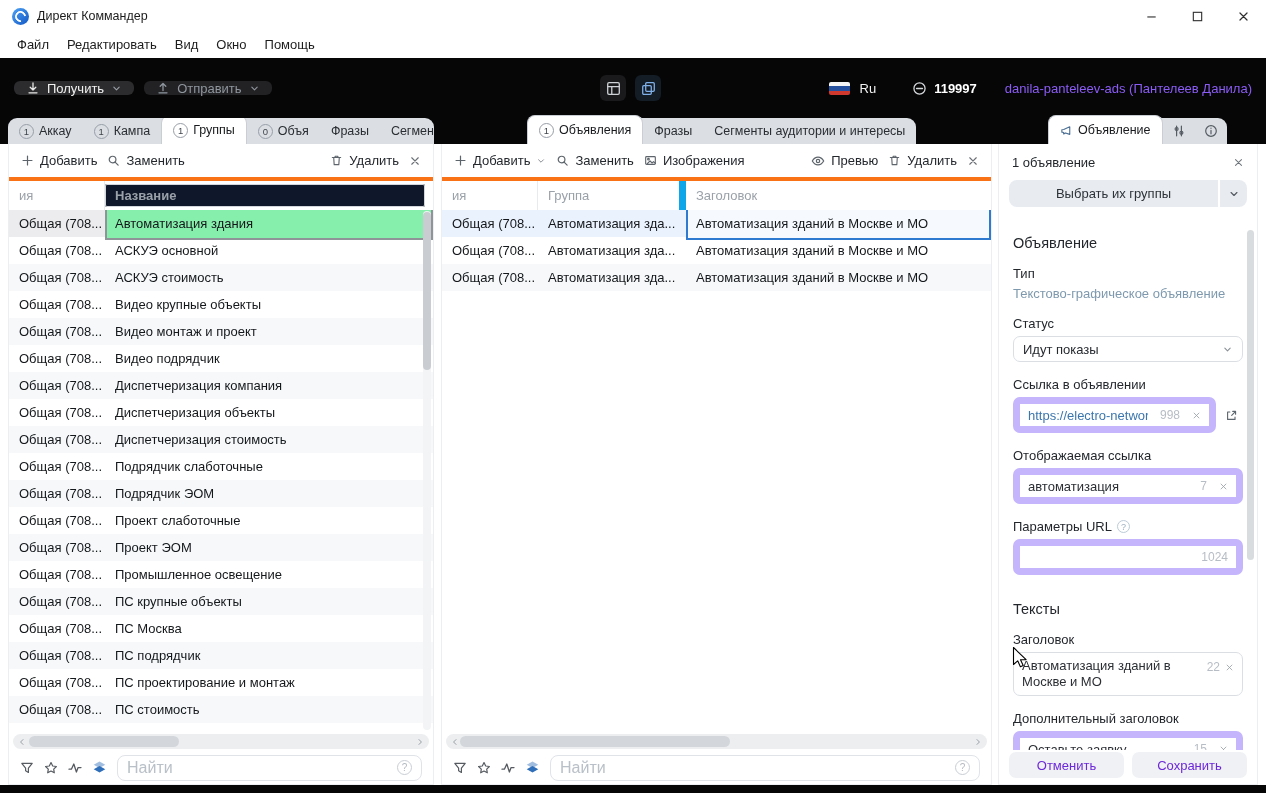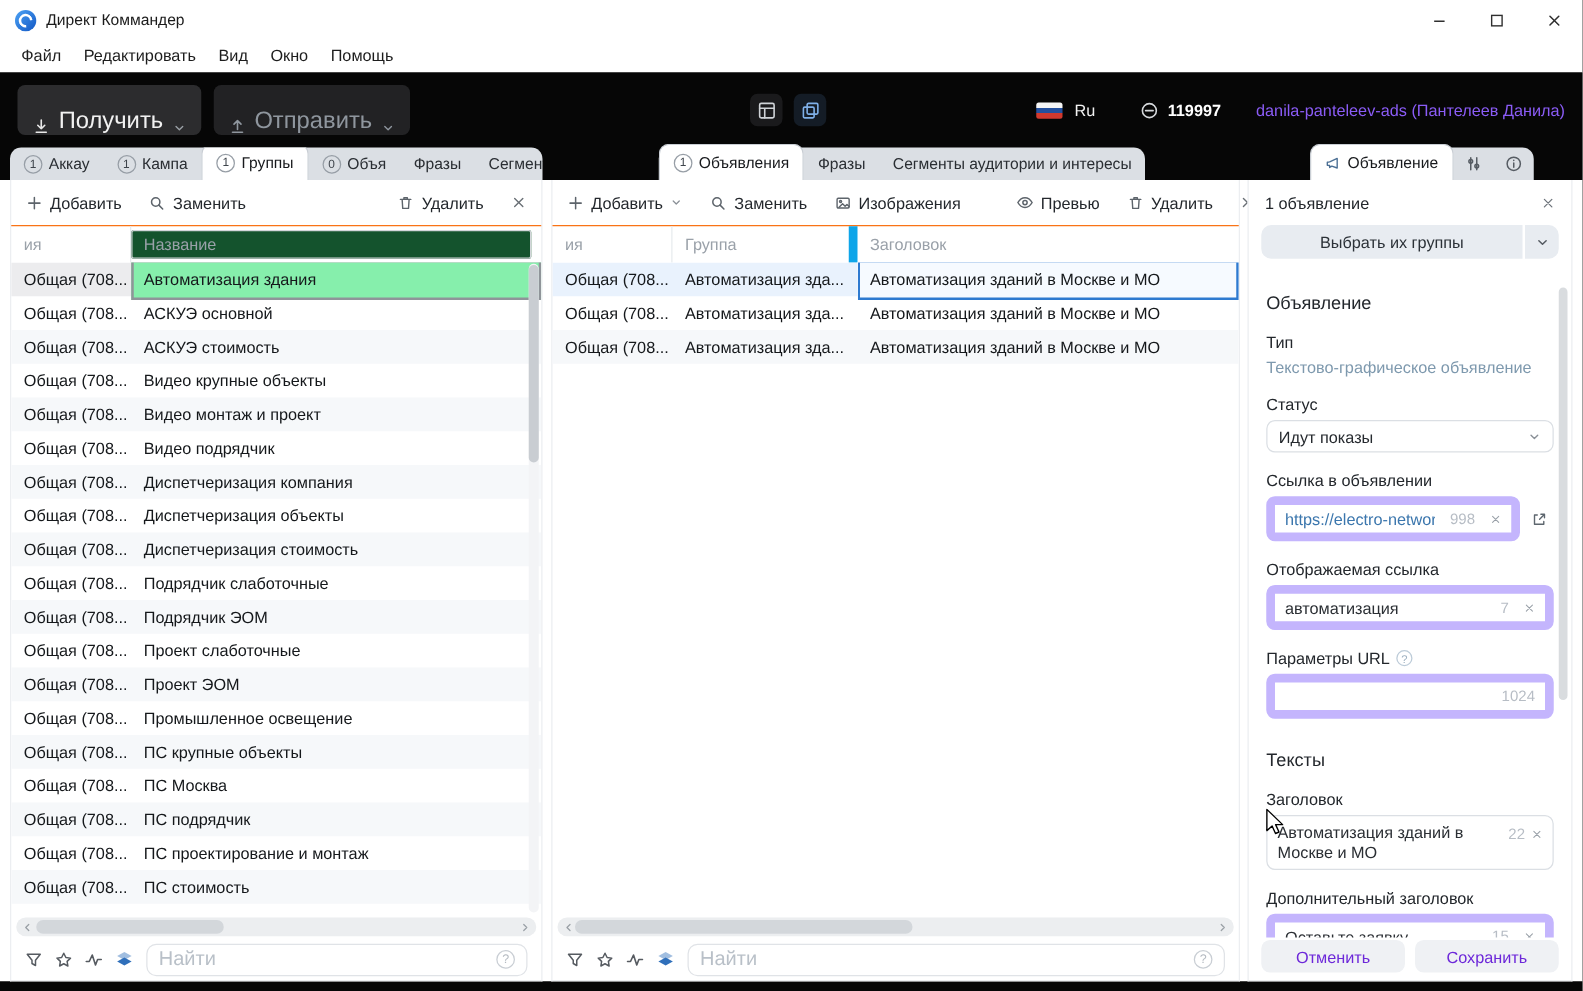--- a/index.html
+++ b/index.html
@@ -13,21 +13,21 @@
   .apptitle { font-size:12.5px; color:#1b1b1b; }
   .winctrls { margin-left:auto; display:flex; height:100%; }
   .winbtn { width:46px; height:100%; display:flex; align-items:center; justify-content:center; color:#2f2f2f; }
 
   
   .menubar { height:26px; background:#fff; display:flex; align-items:center; padding-left:8px; }
   .menuitem { padding:0 9px; font-size:13px; color:#1d1d1d; line-height:26px; }
 
   
   .topbar { height:60px; background:#060606; display:flex; align-items:center; padding:0 14px; position:relative; color:#fff; }
-  .btn-dark { background:#2c2c2e; border-radius:6px; height:40px; display:flex; align-items:flex-end; gap:7px; padding:0 12px; font-size:19px; color:#f1f1f1; }
+  .btn-dark { background:#2c2c2e; border-radius:6px; height:14px; display:flex; align-items:center; gap:7px; padding:0 12px; font-size:13px; color:#f1f1f1; }
   .btn-dark.secondary { margin-left:10px; background:#222224; color:#8f969e; }
   .center-icons { position:absolute; left:600px; display:flex; gap:9px; }
   .icbtn { width:26px; height:26px; border-radius:6px; background:#1a1a1c; display:flex; align-items:center; justify-content:center; }
   .icbtn.blue { background:#141c26; }
   .topright { margin-left:auto; display:flex; align-items:center; gap:10px; font-size:13px; }
   .flag { width:21px; height:13px; border-radius:2px; background:linear-gradient(#f5f5f5 33%, #24509e 33% 66%, #d0392e 66%); flex:0 0 auto; }
   .lang { color:#f2f2f2; }
   .units { display:flex; align-items:center; gap:7px; margin-left:26px; color:#fff; font-weight:bold; }
   .account { margin-left:18px; color:#8b5cf6; }
 
@@ -45,31 +45,31 @@
 
   
   .main { position:relative; height:641px; background:#fff; }
   .bottombar { height:8px; background:#060606; }
   .panel { position:absolute; top:0; bottom:0; background:#fff; border:1px solid #eceef1; border-top:none; display:flex; flex-direction:column; }
   .panel-left { left:8px; width:426px; }
   .panel-mid { left:441px; width:551px; }
   .panel-ins { left:998px; width:260px; }
 
   
-  .ptoolbar { flex:0 0 37px; display:flex; align-items:center; gap:22px; padding:0 12px; border-bottom:1px solid #f97316; font-size:13px; color:#24282d;text-align:center; }
+  .ptoolbar { flex:0 0 37px; display:flex; align-items:center; gap:10px; padding:0 12px; border-bottom:4px solid #f97316; font-size:13px; color:#24282d;text-align:center; }
   .tbtn { display:flex; align-items:center; gap:6px; color:#24282d; }
   .tbtn .ic { color:#5d646b; }
   .spacer { margin-left:auto; }
   .tclose { color:#6a7076; display:flex; }
 
   
   .thead { flex:0 0 29px; display:flex; align-items:center; font-size:13px; color:#9aa1a9; }
   .th { padding:0 10px; height:100%; display:flex; align-items:center; overflow:hidden; white-space:nowrap; }
   .th.c1 { border-right:1px solid #e8ebee; }
-  .panel-left .th.hl { align-self:center; height:23px; background:#14532d; box-shadow:inset 0 0 0 1px #d3d6da; border-radius:2px; margin-right:8px; }
+  .panel-left .th.hl { align-self:center; height:23px; background:#0f172a; box-shadow:inset 0 0 0 1px #d3d6da; border-radius:2px; margin-right:8px;font-weight:bold; }
   .tbody { flex:1 1 auto; overflow:hidden; position:relative; }
   .trow { height:27px; display:flex; align-items:center; font-size:13px; color:#15181b; }
   .tbody .trow:nth-of-type(odd):not(.selected) { background:#f6f8fa; }
   .td { padding:16px 10px; height:100%; display:flex; align-items:center; overflow:hidden; white-space:nowrap; text-overflow:ellipsis; }
   .panel-left .c1, .panel-mid .c1 { width:96px; flex:0 0 96px; }
   .panel-left .c2 { flex:1; min-width:0; }
   .panel-mid .c2 { width:148px; flex:0 0 148px; }
   .panel-mid .c3 { flex:1; min-width:0; }
   .panel-left .trow.selected { background:#ececee; }
   .panel-left .trow.selected .td.c2 { box-shadow:inset 0 0 0 2px #8f9499; background:#86efac; }

